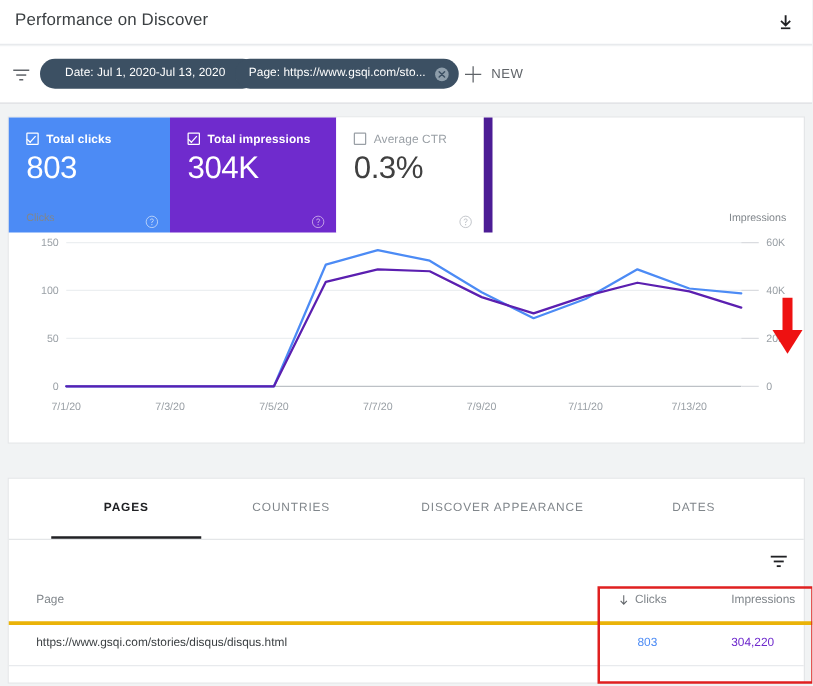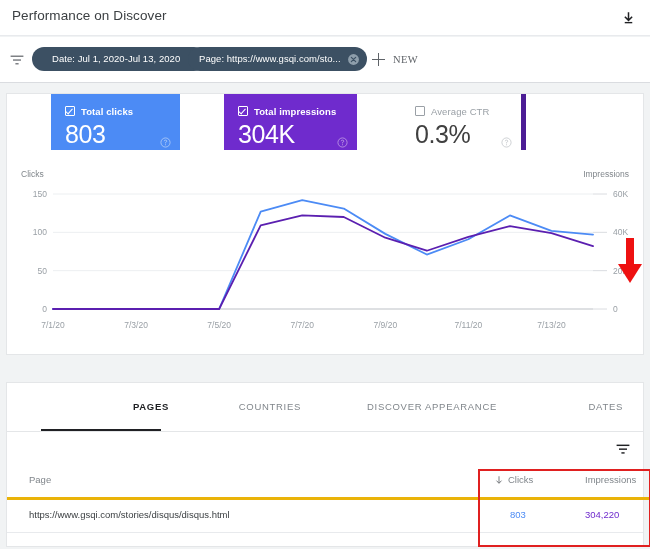--- a/index.html
+++ b/index.html
@@ -98,21 +98,20 @@
     content: "";
     position: absolute;
     background: #5f6368;
   }
   .plus-icon::before { left: 7px; top: 1px; width: 1.4px; height: 13px; }
   .plus-icon::after  { left: 1px; top: 7px; width: 13px; height: 1.4px; }
   .new-label {
     font-size: 10.5px;
     color: #5f6368;
     letter-spacing: .4px;
-    font-family: Liberation Serif, serif;
   }
 
   
   .chart-card {
     position: absolute;
     left: 6px; top: 93px;
     width: 638px; height: 262px;
     background: #ffffff;
     border: 1px solid #e4e6e8;
     box-sizing: border-box;
@@ -122,26 +121,25 @@
   .metrics {
     position: absolute;
     left: 0; top: 0;
     display: flex;
     height: 72px;
   }
   .metric {
     position: relative;
     box-sizing: border-box;
     padding: 10px 0 0 14px;
-    height: 56px;
-    margin-left: 44px;
+    height: 92px;
   }
   .metric.clicks       { width: 129px; background: #4c8bf5; }
   .metric.impressions  { width: 133px; background: #6f2bcd; }
-  .metric.ctr          { width: 125px; background: #ffffff; border-right: 5px solid #4c1d95; }
+  .metric.ctr          { width: 125px; background: #ffffff; border-right: 7px solid #4c1d95; }
   .metric-top {
     display: flex;
     align-items: center;
     height: 14px;
   }
   .cb {
     width: 10px; height: 10px;
     box-sizing: border-box;
     border: 1.4px solid #ffffff;
     border-radius: 1px;
@@ -211,21 +209,21 @@
     left: 0; top: 0;
     width: 636px; height: 48px;
     border-bottom: 1px solid #e4e6e8;
   }
   .tab {
     position: absolute;
     top: 0;
     height: 47px;
     display: flex;
     align-items: center;
-    justify-content: flex-end;
+    justify-content: center;
     font-size: 9.5px;
     letter-spacing: .7px;
     color: #80868b;
     cursor: pointer;
     white-space: nowrap;
   }
   .tab.active { color: #202124; font-weight: bold; }
   .tab-underline {
     position: absolute;
     height: 2px;

